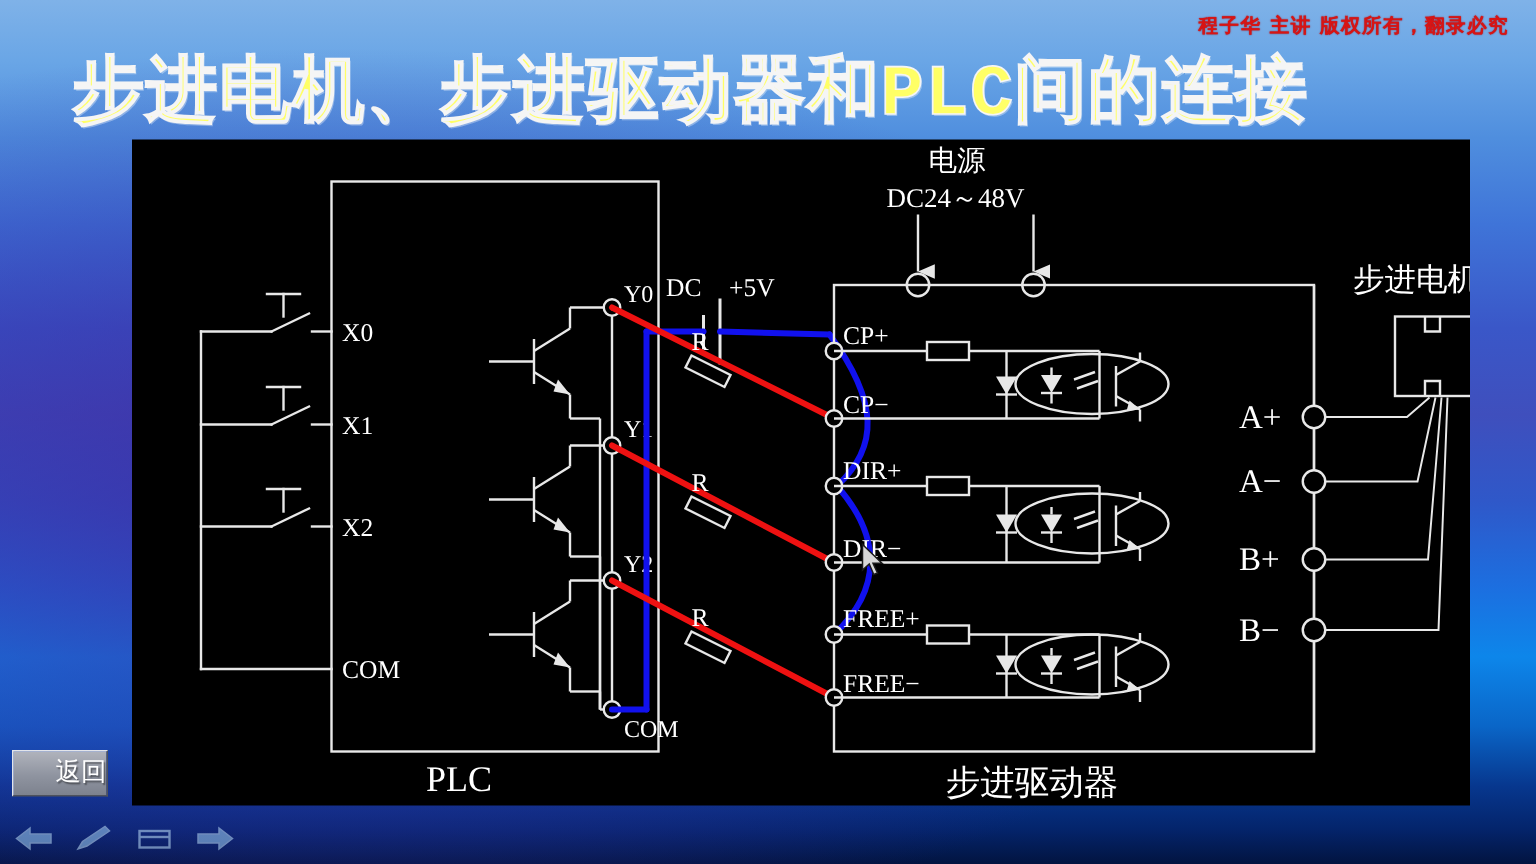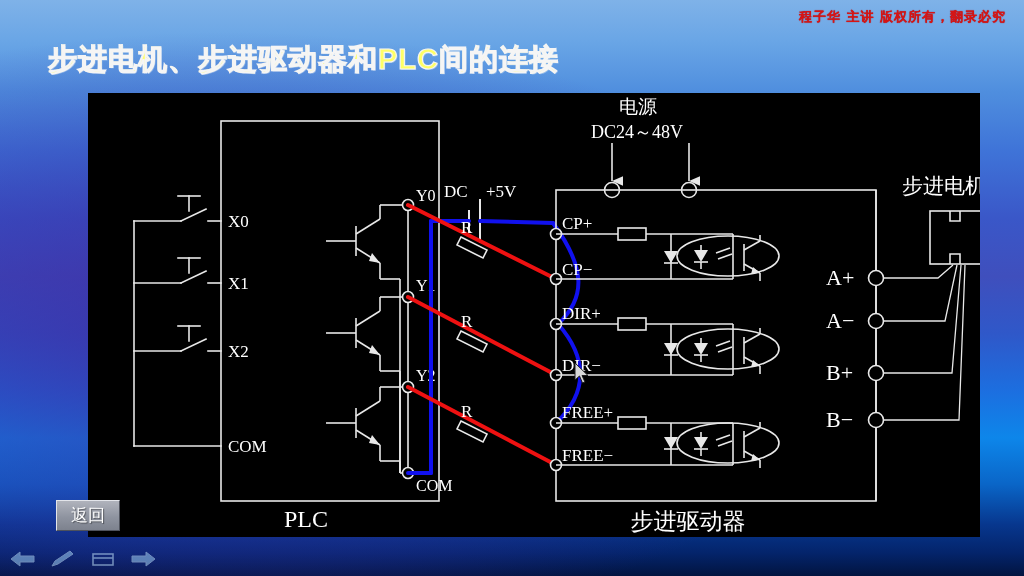--- a/index.html
+++ b/index.html
@@ -42,27 +42,27 @@
     letter-spacing: 1px;
     font-family: "DejaVu Sans", sans-serif;
     text-shadow: 0 0 1px #a00;
     white-space: nowrap;
     margin-left: 36px;
   }
 
   
   #title {
     position: absolute;
-    top: 40px; left: 48px;
-    font-size: 29px;
+    top: 28px; left: 48px;
+    font-size: 48px;
     font-weight: bold;
     color: #ffff66;
     letter-spacing: 1px;
     white-space: nowrap;
-    font-family: Liberation Sans, sans-serif;
+    font-family: Liberation Mono, monospace;
     -webkit-text-stroke: 1.1px #f5f5f5;
     text-shadow: 1px 1px 0 rgba(255,255,255,0.35);
   }
 
   
   #diagram-area {
     position: absolute;
     left: 88px; top: 93px;
     width: 892px; height: 444px;
     background: #000;
@@ -76,25 +76,24 @@
     left: 8px; top: 500px;
     width: 62px; height: 29px;
     background: linear-gradient(180deg,#b0b3bc 0%, #8f94a0 55%, #7d828e 100%);
     border-top: 1px solid #e3e5ea;
     border-left: 1px solid #e3e5ea;
     border-right: 1px solid #4e525c;
     border-bottom: 1px solid #4e525c;
     color: #ffffff;
     font-size: 17px;
     line-height: 29px;
-    text-align: center;
+    text-align: right;
     font-family: "DejaVu Sans", sans-serif;
     text-shadow: 1px 1px 1px rgba(0,0,0,0.45);
     cursor: pointer;
-    margin-left: 48px;
   }
 
   
   #toolbar {
     position: absolute;
     left: 0; bottom: 0;
     width: 1024px; height: 34px;
     display: flex;
     align-items: center;
     padding-left: 8px;

